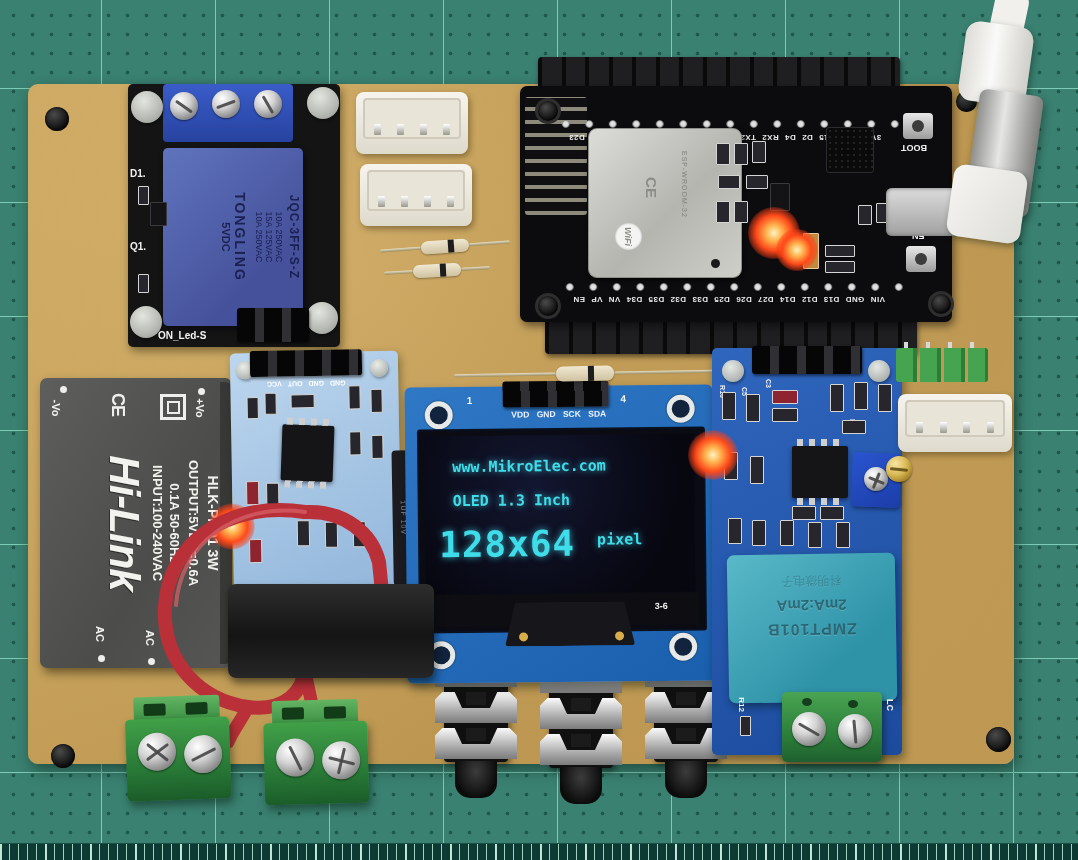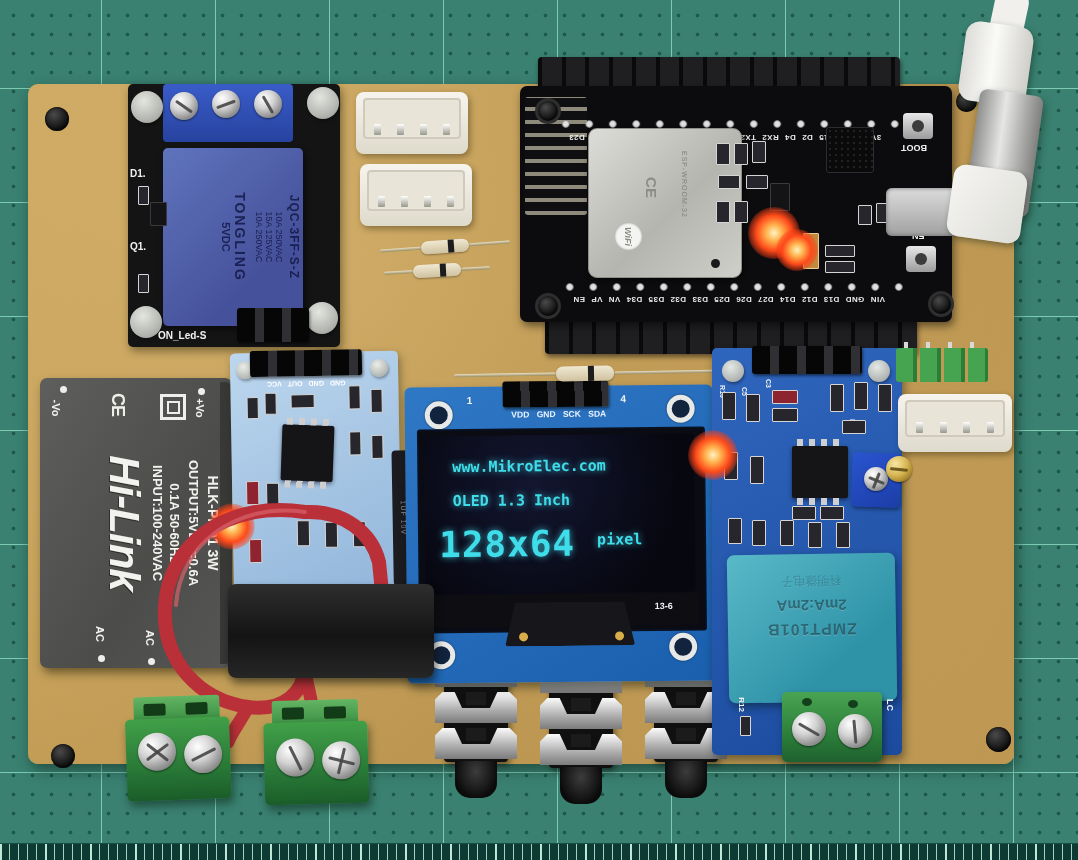--- a/index.html
+++ b/index.html
@@ -284,21 +284,21 @@
     <div class="ringhole" style="left:262px;top:248px;width:18px;height:18px;"></div>
     <div class="abs" style="left:12px;top:42px;width:284px;height:200px;background:#0b0b14;border:2px solid #091120;border-radius:3px;">
       <div class="abs" style="left:5px;top:5px;width:270px;height:158px;background:radial-gradient(circle at 40% 30%,#131630,#070710 75%);">
         <div class="abs oledtxt" style="left:28px;top:22px;font-size:15px;font-weight:bold;">www.MikroElec.com</div>
         <div class="abs oledtxt" style="left:28px;top:56px;font-size:15px;font-weight:bold;">OLED 1.3 Inch</div>
         <div class="abs oledtxt" style="left:14px;top:88px;font-size:36px;font-weight:bold;letter-spacing:1px;">128x64</div>
         <div class="abs oledtxt" style="left:172px;top:96px;font-size:15px;font-weight:bold;">pixel</div>
       </div>
       <div class="abs" style="left:2px;top:164px;width:276px;height:32px;background:#0e0e12;opacity:.92;"></div>
       <div class="abs" style="left:84px;top:172px;width:130px;height:44px;background:#17171b;border-radius:4px;clip-path:polygon(8% 0,92% 0,100% 100%,0 100%);"></div>
-      <div class="silk" style="left:234px;top:172px;font-size:9px;">13-6</div>
+      <div class="silk" style="left:234px;top:172px;font-size:9px;">3-6</div>
     </div>
     <div class="abs" style="left:112px;top:246px;width:9px;height:9px;border-radius:50%;background:#d9ae4a;"></div>
     <div class="abs" style="left:208px;top:246px;width:9px;height:9px;border-radius:50%;background:#d9ae4a;"></div>
   </div>
 
   <div class="axial" style="left:454px;top:366px;width:262px;transform:rotate(-1deg);">
     <div class="lead"></div>
       <div class="abody" style="width:58px;height:15px;"></div>
       <div class="lead"></div>
   </div>

